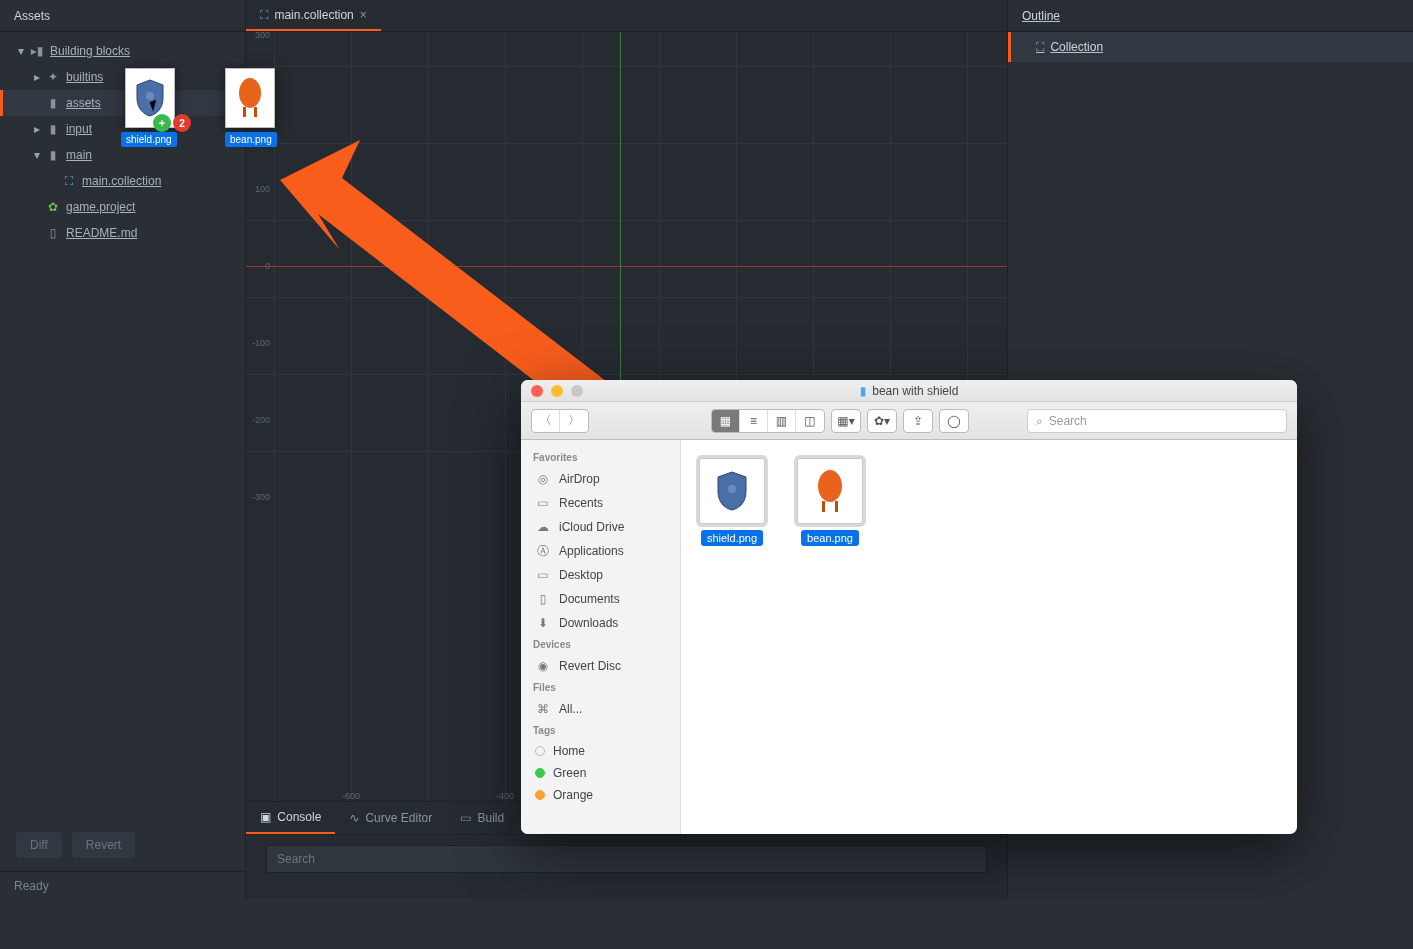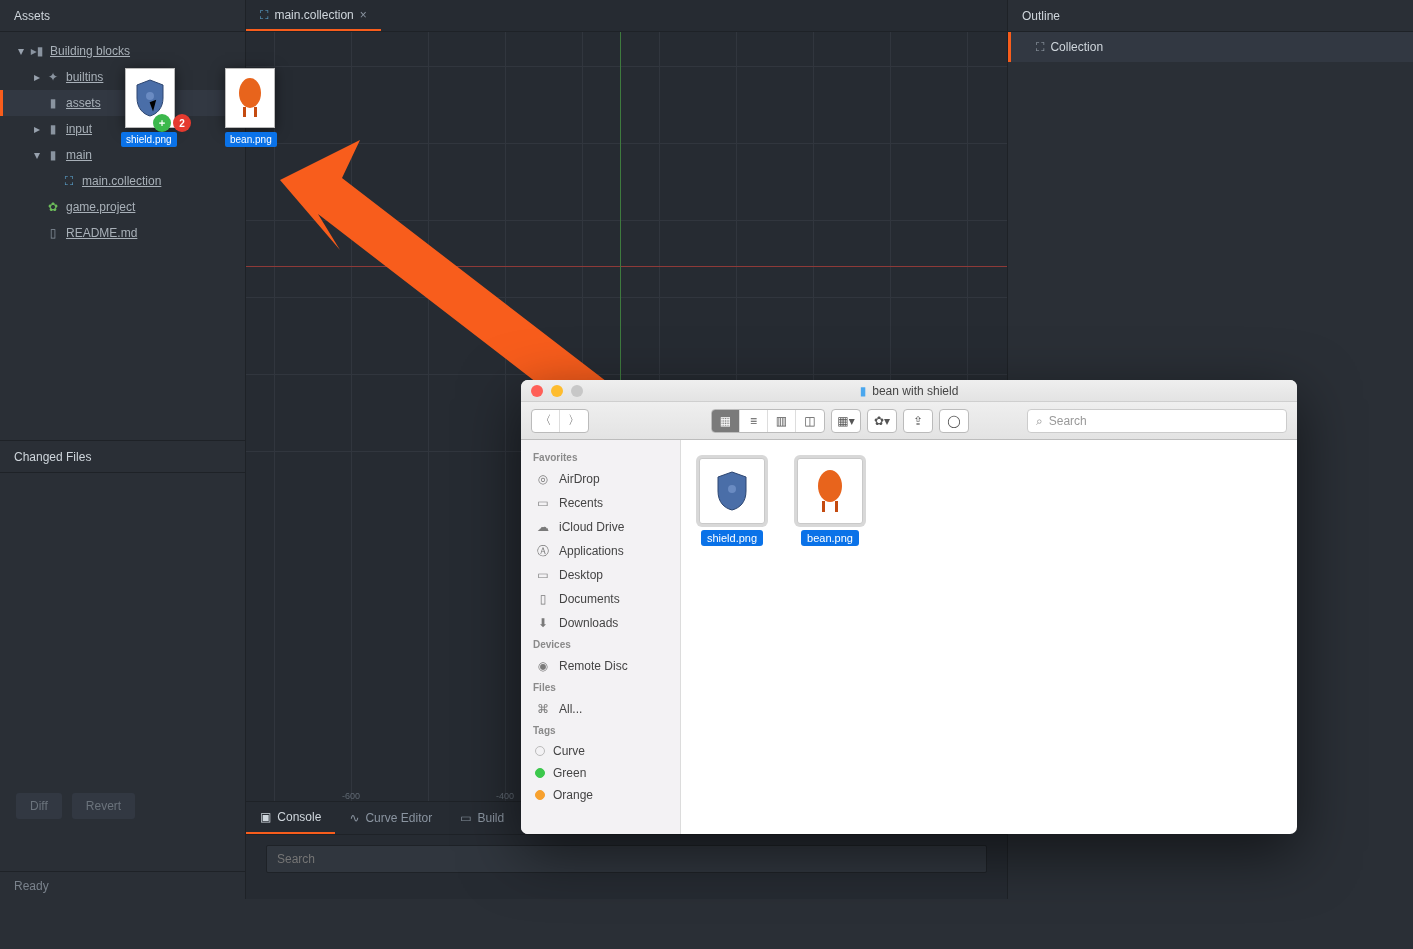--- a/index.html
+++ b/index.html
@@ -13,21 +13,21 @@
 .tree-row.selected::before { content:""; position:absolute; left:0; top:0; bottom:0; width:3px; background:#f85d1c; }
 .tree-caret { width:14px; display:inline-flex; justify-content:center; color:#98a2ae; }
 .tree-icon { width:18px; display:inline-flex; justify-content:center; margin-right:4px; color:#8a94a0; }
 .tree-label { flex:1;text-decoration:underline; }
 .indent-0 { padding-left:14px; }
 .indent-1 { padding-left:30px; }
 .indent-2 { padding-left:46px; }
 .changed-files { height:340px; border-top:1px solid #1e2227; }
 .changed-footer { height:52px; display:flex; align-items:center; gap:10px; padding:0 16px; }
 .btn-ghost { background:#323842; border:none; color:#6b737c; padding:6px 14px; border-radius:3px; font-size:12px; }
-.status-bar { height:28px; display:flex; align-items:center; padding:0 14px; color:#7a828c; font-size:12px; border-top:1px solid #1e2227;margin-top:39px; }
+.status-bar { height:28px; display:flex; align-items:center; padding:0 14px; color:#7a828c; font-size:12px; border-top:1px solid #1e2227; }
 
 .center-pane { flex:1; display:flex; flex-direction:column; background:#262b32; }
 .tabs { height:32px; display:flex; align-items:stretch; border-bottom:1px solid #1e2227; }
 .tab { display:flex; align-items:center; gap:6px; padding:0 14px; font-size:12px; color:#cfd6dc; border-bottom:2px solid #f85d1c; }
 .tab .close { color:#8a94a0; }
 .viewport { flex:1; position:relative; overflow:hidden; background:#262b32; }
 .grid-canvas { position:absolute; inset:0; }
 .vline, .hline { position:absolute; background:#31363e; }
 .vline { top:0; bottom:0; width:1px; }
 .hline { left:0; right:0; height:1px; }
@@ -42,21 +42,21 @@
 .drag-label { position:absolute; background:#0a72e8; color:#fff; font-size:10px; padding:2px 5px; border-radius:2px; text-align:center; }
 .drag-badge { position:absolute; width:18px; height:18px; border-radius:50%; color:#fff; font-size:10px; font-weight:bold; display:flex; align-items:center; justify-content:center; }
 .cursor-arrow { position:absolute; width:0; height:0; border-left:7px solid #000; border-right:4px solid transparent; border-bottom:10px solid transparent; transform:rotate(-20deg); }
 
 .bottom-tabs { height:34px; display:flex; align-items:stretch; border-top:1px solid #1e2227; border-bottom:1px solid #1e2227; font-size:12px; }
 .btm-tab { display:flex; align-items:center; gap:6px; padding:0 14px; color:#8a94a0; }
 .btm-tab.active { color:#cfd6dc; border-bottom:2px solid #f85d1c; }
 .console-body { height:64px; padding:10px 20px; }
 .search-input { width:100%; background:#30363e; border:1px solid #1e2227; color:#8a94a0; padding:6px 10px; border-radius:2px; font-size:12px; }
 
-.right-pane { width:406px; background:#2a2f36; border-left:1px solid #1e2227; }
+.right-pane { width:406px; background:#2a2f36; border-left:1px solid #1e2227;text-decoration:underline; }
 .outline-row { height:30px; display:flex; align-items:center; padding-left:28px; gap:6px; font-size:12px; color:#cfd6dc; position:relative; background:#323842; }
 .outline-row::before { content:""; position:absolute; left:0; top:0; bottom:0; width:3px; background:#f85d1c; }
 
 .arrow-overlay { position:absolute; z-index:20; pointer-events:none; }
 
 .finder { position:absolute; left:521px; top:380px; width:776px; height:454px; background:#fff; border-radius:7px; box-shadow:0 18px 60px rgba(0,0,0,.55); overflow:hidden; z-index:30; display:flex; flex-direction:column; color:#333; }
 .finder-titlebar { height:22px; background:linear-gradient(#efefef,#e3e3e3); display:flex; align-items:center; position:relative; border-bottom:1px solid #cfcfcf; }
 .traffic { display:flex; gap:8px; padding-left:10px; position:absolute; }
 .tl { width:12px; height:12px; border-radius:50%; }
 .finder-title { flex:1; text-align:center; font-size:12px; color:#444; display:flex; align-items:center; justify-content:center; gap:6px; }
@@ -124,26 +124,20 @@
         <span class="tree-icon" style="color:#6cbb5a">✿</span>
         <span class="tree-label">game.project</span>
       </div>
       <div class="tree-row indent-1">
         <span class="tree-caret"></span>
         <span class="tree-icon">▯</span>
         <span class="tree-label">README.md</span>
       </div>
     </div>
 
-    <div class="changed-files">
-      <div class="panel-header">
-        <span>Changed Files</span>
-      </div>
-      <div style="flex:1"></div>
-    </div>
     <div class="changed-footer">
       <button class="btn-ghost">Diff</button>
       <button class="btn-ghost">Revert</button>
     </div>
     <div class="status-bar">
       <span>Ready</span>
     </div>
   </div>
 
   <div class="center-pane">
@@ -172,20 +166,29 @@
         <div class="hline" style="top:34px"></div>
         <div class="hline" style="top:111px"></div>
         <div class="hline" style="top:188px"></div>
         <div class="hline" style="top:265px"></div>
         <div class="hline" style="top:342px"></div>
         <div class="hline" style="top:419px"></div>
         <div class="axis-red" style="top:234px"></div>
         <div class="axis-green" style="left:374px"></div>
       </div>
 
+      <div class="ruler-left">
+        <div class="ruler-tick" style="top:3px">300</div>
+        <div class="ruler-tick" style="top:80px">200</div>
+        <div class="ruler-tick" style="top:157px">100</div>
+        <div class="ruler-tick" style="top:234px">0</div>
+        <div class="ruler-tick" style="top:311px">-100</div>
+        <div class="ruler-tick" style="top:388px">-200</div>
+        <div class="ruler-tick" style="top:465px">-300</div>
+      </div>
       <div class="ruler-bottom">
         <div class="ruler-btick" style="left:105px">-600</div>
         <div class="ruler-btick" style="left:259px">-400</div>
       </div>
 
     </div>
 
     <div class="bottom-tabs">
       <div class="btm-tab active">
         <span>▣</span>
@@ -312,31 +315,31 @@
           <span class="fs-icon">▯</span>
           <span>Documents</span>
         </div>
       <div class="fs-item">
           <span class="fs-icon">⬇</span>
           <span>Downloads</span>
         </div>
       <div class="fs-heading">Devices</div>
       <div class="fs-item">
           <span class="fs-icon">◉</span>
-          <span>Remote Disc</span>
+          <span>Revert Disc</span>
         </div>
       <div class="fs-heading">Files</div>
       <div class="fs-item">
           <span class="fs-icon">⌘</span>
           <span>All...</span>
         </div>
       <div class="fs-heading">Tags</div>
       <div class="fs-item">
           <span class="tag-dot"></span>
-          <span>Curve</span>
+          <span>Home</span>
         </div>
       <div class="fs-item">
           <span class="tag-dot" style="background:#3cc84c;border-color:#3cc84c"></span>
           <span>Green</span>
         </div>
       <div class="fs-item">
           <span class="tag-dot" style="background:#f7a12e;border-color:#f7a12e"></span>
           <span>Orange</span>
         </div>
     </div>

